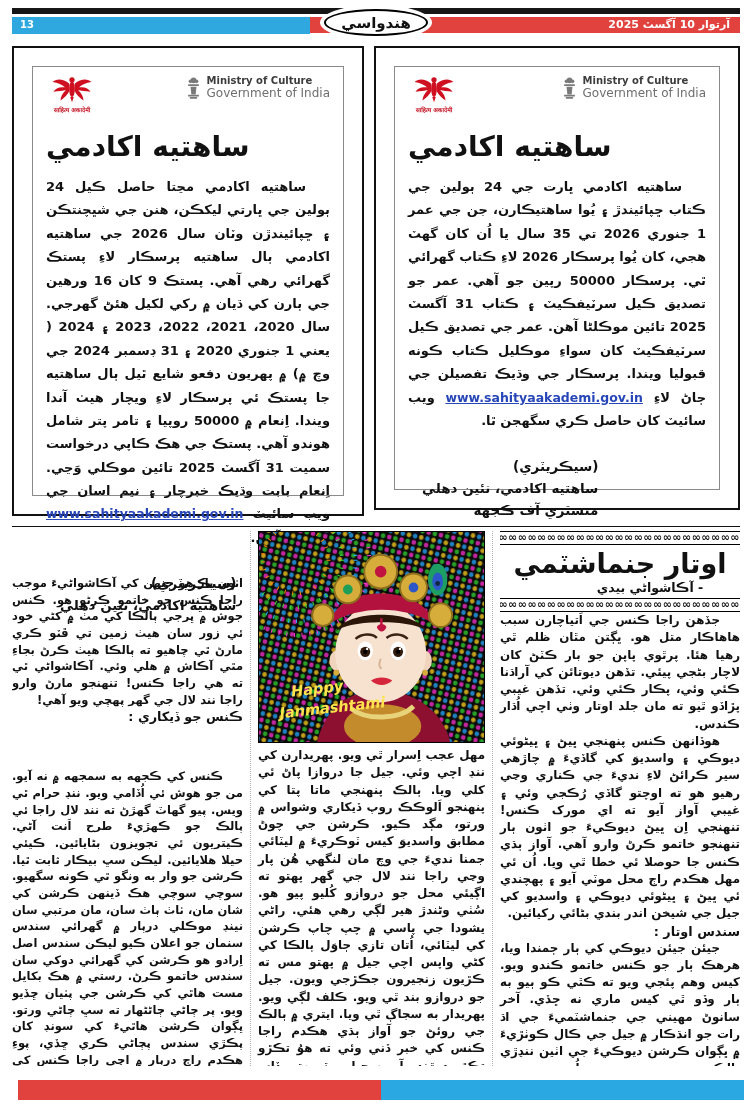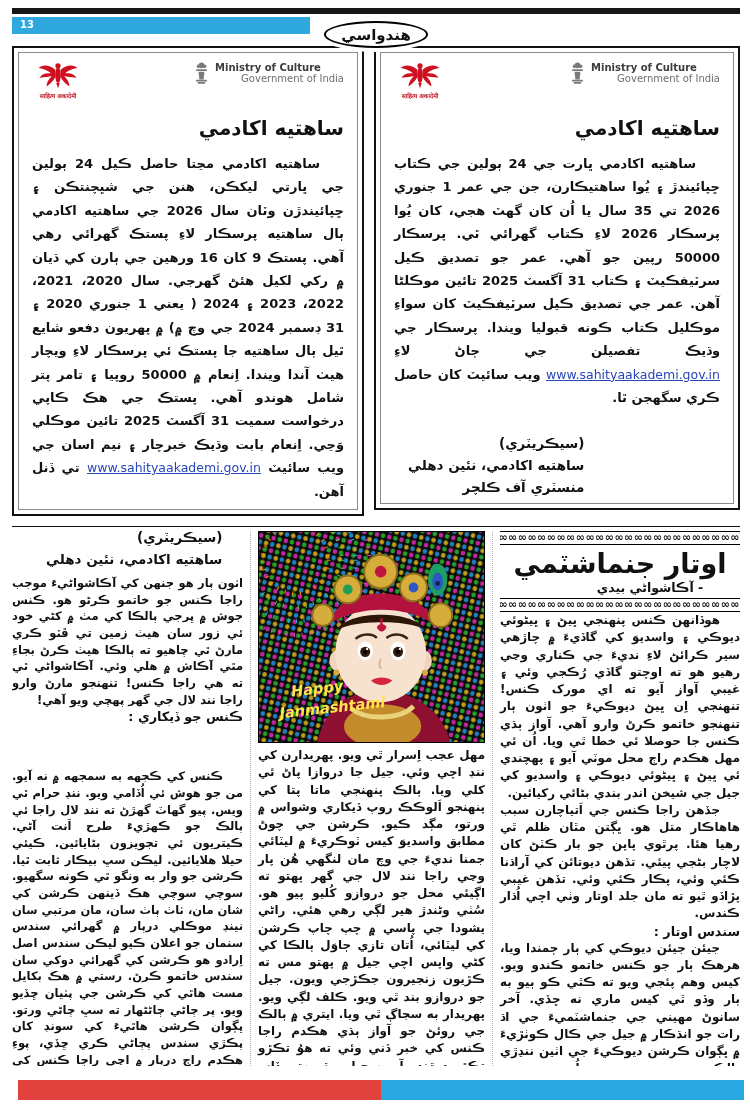--- a/index.html
+++ b/index.html
@@ -7,41 +7,41 @@
   body { font-family: "DejaVu Sans", "Liberation Sans", sans-serif; color: #111; position: relative; }
 
   .page { position: relative; width: 750px; height: 1109px; }
 
   
   .masthead-wrap { position: relative; margin: 8px 10px 0 12px; }
   .bar-black { height: 6px; background: #161616; margin-bottom: 3px; }
   .bar-colored { height: 16px; display: flex; }
   .bar-blue { background: #2fa8e0; flex: 0 0 41%; color: #fff; font-size: 10px; font-weight: bold; padding: 2px 0 15px 8px; }
   .bar-red { background: #e2423d; flex: 1; color: #fff; font-size: 11px; font-weight: bold; text-align: right; direction: rtl; padding: 1px 10px 0 0; }
-  .masthead-oval { position: absolute; left: 50%; top: 13px; transform: translateX(-50%); width: 104px; height: 27px;
+  .masthead-oval { position: absolute; left: 50%; top: 1px; transform: translateX(-50%); width: 104px; height: 27px;
     background: #fff; border: 2px solid #000; border-radius: 50%; box-shadow: 0 0 0 4px #fff;
     display: flex; align-items: center; justify-content: center; font-weight: bold; font-size: 15px; }
 
   
   .ads { display: flex; gap: 10px; margin: 13px 10px 0 12px; }
-  .ad { background: #fff; border: 2px solid #111; padding: 4px; }
+  .ad { background: #fff; border: 2px solid #111; padding: 18px; }
   .ad-bal { flex: 0 0 352px; height: 470px; }
   .ad-yuva { flex: 0 0 366px; height: 464px; }
   .ad-inner { border: 1px solid #8a8a8a; height: 100%; padding: 8px 13px; }
   .ad-head { display: flex; justify-content: space-between; align-items: flex-start; }
   .logo-block { width: 52px; text-align: center; }
   .bird { width: 44px; height: 30px; display: block; margin: 0 auto; }
   .logo-caption { color: #c21020; font-size: 6px; font-weight: bold; margin-top: 1px; white-space: nowrap; }
   .ministry { display: flex; gap: 5px; align-items: center; }
   .emblem { width: 17px; height: 24px; }
   .mtext .m1 { font-size: 10px; font-weight: bold; color: #3c3c3c; }
-  .mtext .m2 { font-size: 10px; color: #6e6e6e; margin-left: 26px; }
-  .ad-title { text-align: right; font-weight: bold; font-size: 20px; margin: 16px 0 12px; }
+  .mtext .m2 { font-size: 12px; color: #6e6e6e; }
+  .ad-title { text-align: left; font-weight: bold; font-size: 28px; margin: 16px 0 12px; }
   .ad-body { direction: rtl; text-align: justify; font-size: 13px; font-weight: bold; line-height: 1.8; text-indent: 24px; }
-  .url { direction: ltr; unicode-bidi: isolate; color: #2746b8; text-decoration: underline; font-weight: normal; font-size: 12.5px; cursor: pointer; }
+  .url { direction: ltr; unicode-bidi: isolate; color: #2746b8; text-decoration: underline; font-weight: bold; font-size: 12.5px; cursor: pointer; }
   .sig { margin: 24px 0 0 14px; width: max-content; direction: rtl; font-weight: bold; font-size: 13.5px; line-height: 1.6; text-align: right; }
 
   
   .article { display: flex; direction: rtl; margin: 10px 10px 0 12px; border-top: 1.5px solid #111; padding-top: 4px; height: 540px; overflow: hidden; }
   .col { height: 100%; overflow: hidden; }
   .col-right { flex: 0 0 248px; border-left: 1px dotted #b0b0b0; padding-left: 7px; }
   .col-mid   { flex: 0 0 242px; border-left: 1px dotted #b0b0b0; padding: 0 7px; }
   .col-left  { flex: 0 0 238px; padding-right: 7px; }
 
   .chain { overflow: hidden; white-space: nowrap; font-size: 11px; font-weight: bold; line-height: 1.1;
@@ -65,20 +65,21 @@
 </style>
 </head>
 <body>
 
 <div class="page">
 
   <div class="masthead-wrap">
     <div class="bar-black"></div>
     <div class="bar-colored">
       <div class="bar-blue">13</div>
+      <div class="bar-red">آرتوار 10 آگسٽ 2025</div>
     </div>
     <div class="masthead-oval">
       <span>هندواسي</span>
     </div>
   </div>
 
   <div class="ads">
 
     <section class="ad ad-bal">
       <div class="ad-inner">
@@ -161,35 +162,35 @@
         </div>
         <h2 class="ad-title">ساهتيه اکادمي</h2>
         <p class="ad-body">
           <span>ساهتيه اکادمي ڀارت جي 24 ٻولين جي ڪتاب ڇپائيندڙ ۽ يُوا ساهتيڪارن، جن جي عمر 1 جنوري 2026 تي 35 سال يا اُن کان گهٽ هجي، کان يُوا پرسڪار 2026 لاءِ ڪتاب گهرائي ٿي. پرسڪار 50000 رپين جو آهي. عمر جو تصديق ڪيل سرٽيفڪيٽ ۽ ڪتاب 31 آگسٽ 2025 تائين موڪلڻا آهن. عمر جي تصديق ڪيل سرٽيفڪيٽ کان سواءِ موڪليل ڪتاب ڪونه قبوليا ويندا. پرسڪار جي وڌيڪ تفصيلن جي ڄاڻ لاءِ</span>
           <span class="url">www.sahityaakademi.gov.in</span>
           <span>ويب سائيٽ کان حاصل ڪري سگهجن ٿا.</span>
         </p>
         <div class="sig">
           <div>(سيڪريٽري)</div>
           <div>ساهتيه اکادمي، نئين دهلي</div>
-          <div>منسٽري آف ڪلچر</div>
+          <div>منسٽري آف ڪجهه</div>
         </div>
       </div>
     </section>
   </div>
 
   <div class="article">
 
     <div class="col col-right">
       <div class="chain">∞∞∞∞∞∞∞∞∞∞∞∞∞∞∞∞∞∞∞∞∞∞∞∞∞∞∞∞∞∞∞∞∞∞∞∞∞∞∞∞∞∞∞∞∞∞∞∞∞∞</div>
       <h1 class="art-title">اوتار جنماشٽمي</h1>
       <div class="byline">- آڪاشواڻي بيدي</div>
       <div class="chain">∞∞∞∞∞∞∞∞∞∞∞∞∞∞∞∞∞∞∞∞∞∞∞∞∞∞∞∞∞∞∞∞∞∞∞∞∞∞∞∞∞∞∞∞∞∞∞∞∞∞</div>
+      <p>جڏهن راجا ڪنس جي اَتياچارن سبب هاهاڪار متل هو. ڀڳتن مٿان ظلم ٿي رهيا هئا. پرٿوي پاپن جو بار ڪٽڻ کان لاچار بڻجي پيئي. تڏهن ديوتائن کي آراڌنا ڪئي وئي، پڪار ڪئي وئي. تڏهن غيبي پڙاڏو ٿيو ته مان جلد اوتار وٺي اچي اُڌار ڪندس.</p>
       <p>هوڏانهن ڪنس پنهنجي ڀيڻ ۽ ڀيڻوئي ديوڪي ۽ واسديوَ کي گاڏيءَ ۾ چاڙهي سير ڪرائڻ لاءِ نديءَ جي ڪناري وڃي رهيو هو ته اوچتو گاڏي رُڪجي وئي ۽ غيبي آواز آيو ته اي مورک ڪنس! تنهنجي اِن ڀيڻ ديوڪيءَ جو اٺون ٻار تنهنجو خاتمو ڪرڻ وارو آهي. آواز ٻڌي ڪنس جا حوصلا ئي خطا ٿي ويا. اُن ئي مهل هڪدم راڄ محل موٽي آيو ۽ پهچندي ئي ڀيڻ ۽ ڀيڻوئي ديوڪي ۽ واسديو کي جيل جي شيخن اندر بندي بڻائي رکيائين.</p>
-      <p>جڏهن راجا ڪنس جي اَتياچارن سبب هاهاڪار متل هو. ڀڳتن مٿان ظلم ٿي رهيا هئا. پرٿوي پاپن جو بار ڪٽڻ کان لاچار بڻجي پيئي. تڏهن ديوتائن کي آراڌنا ڪئي وئي، پڪار ڪئي وئي. تڏهن غيبي پڙاڏو ٿيو ته مان جلد اوتار وٺي اچي اُڌار ڪندس.</p>
       <div class="subhead">سندس اوتار :</div>
       <p>جيئن جيئن ديوڪي کي ٻار ڄمندا ويا، هرهڪ ٻار جو ڪنس خاتمو ڪندو ويو. کيس وهم پئجي ويو ته ڪٿي ڪو ٻيو به ٻار وڏو ٿي کيس ماري نه ڇڏي. آخر سانوڻ مهيني جي جنماشٽميءَ جي اڌ رات جو انڌڪار ۾ جيل جي ڪال ڪوٺڙيءَ ۾ ڀڳوان ڪرشن ديوڪيءَ جي اٺين ننڍڙي ٻالڪ جي روپ ۾ جنم ورتو. اُن</p>
     </div>
 
     <div class="col col-mid">
       <figure class="krishna">
         <svg viewBox="0 0 233 212" preserveAspectRatio="none">
           <rect width="233" height="212" fill="#0a0a0a"></rect>
           <defs>
             <pattern id="dp" width="13" height="13" patternUnits="userSpaceOnUse" patternTransform="rotate(12)">

